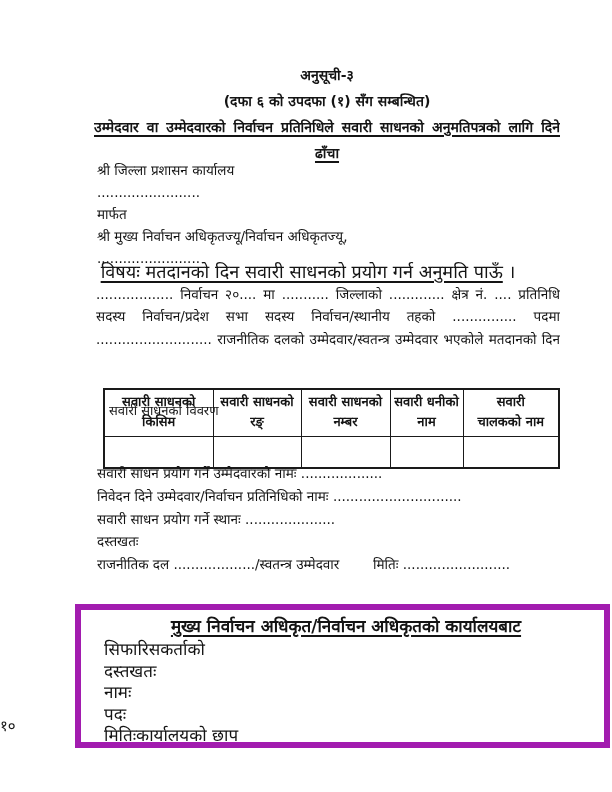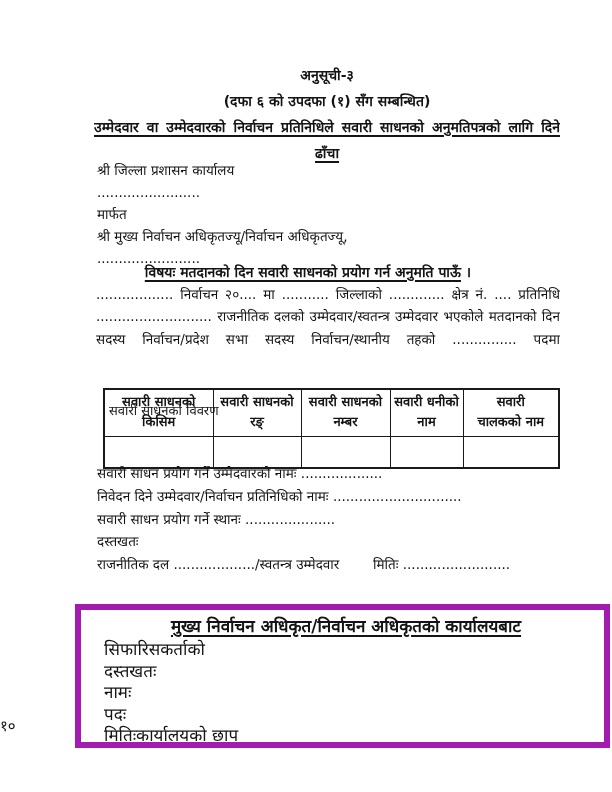--- a/index.html
+++ b/index.html
@@ -35,21 +35,21 @@
     left: 97px; right: 52px; top: 159px;
     font-size: 13.5px;
   }
 
   
   .subject {
     position: absolute;
     left: 96px; right: 52px; top: 261px;
     height: 22px; line-height: 22px;
     text-align: center; padding-right: 40px;
-    font-size: 14px; font-weight: bold;
+    font-size: 18px; font-weight: normal;
     overflow: hidden; white-space: nowrap;
   }
 
   
   .para {
     position: absolute;
     left: 96px; right: 52px; top: 283px;
     height: 92px; overflow: hidden;
     font-size: 13.5px;
   }
@@ -137,22 +137,22 @@
     <div class="line">श्री मुख्य निर्वाचन अधिकृतज्यू/निर्वाचन अधिकृतज्यू,</div>
     <div class="line">........................</div>
   </div>
 
   <div class="subject">
     <span class="u">विषयः मतदानको दिन सवारी साधनको प्रयोग गर्न अनुमति पाऊँ</span><span> ।</span>
   </div>
 
   <div class="para">
     <div class="pline just">.................. निर्वाचन २०.... मा ........... जिल्लाको ............. क्षेत्र नं. .... प्रतिनिधि सभा</div>
+    <div class="pline just">सदस्य निर्वाचन/प्रदेश सभा सदस्य निर्वाचन/स्थानीय तहको ............... पदमा</div>
     <div class="pline just">........................... राजनीतिक दलको उम्मेदवार/स्वतन्त्र उम्मेदवार भएकोले मतदानको दिन</div>
-    <div class="pline just">सदस्य निर्वाचन/प्रदेश सभा सदस्य निर्वाचन/स्थानीय तहको ............... पदमा</div>
   </div>
 
   <div class="caption">सवारी साधनको विवरण</div>
 
   <table class="vtable">
     <colgroup>
       <col style="width:109px">
       <col style="width:88px">
       <col style="width:89px">
       <col style="width:73px">

